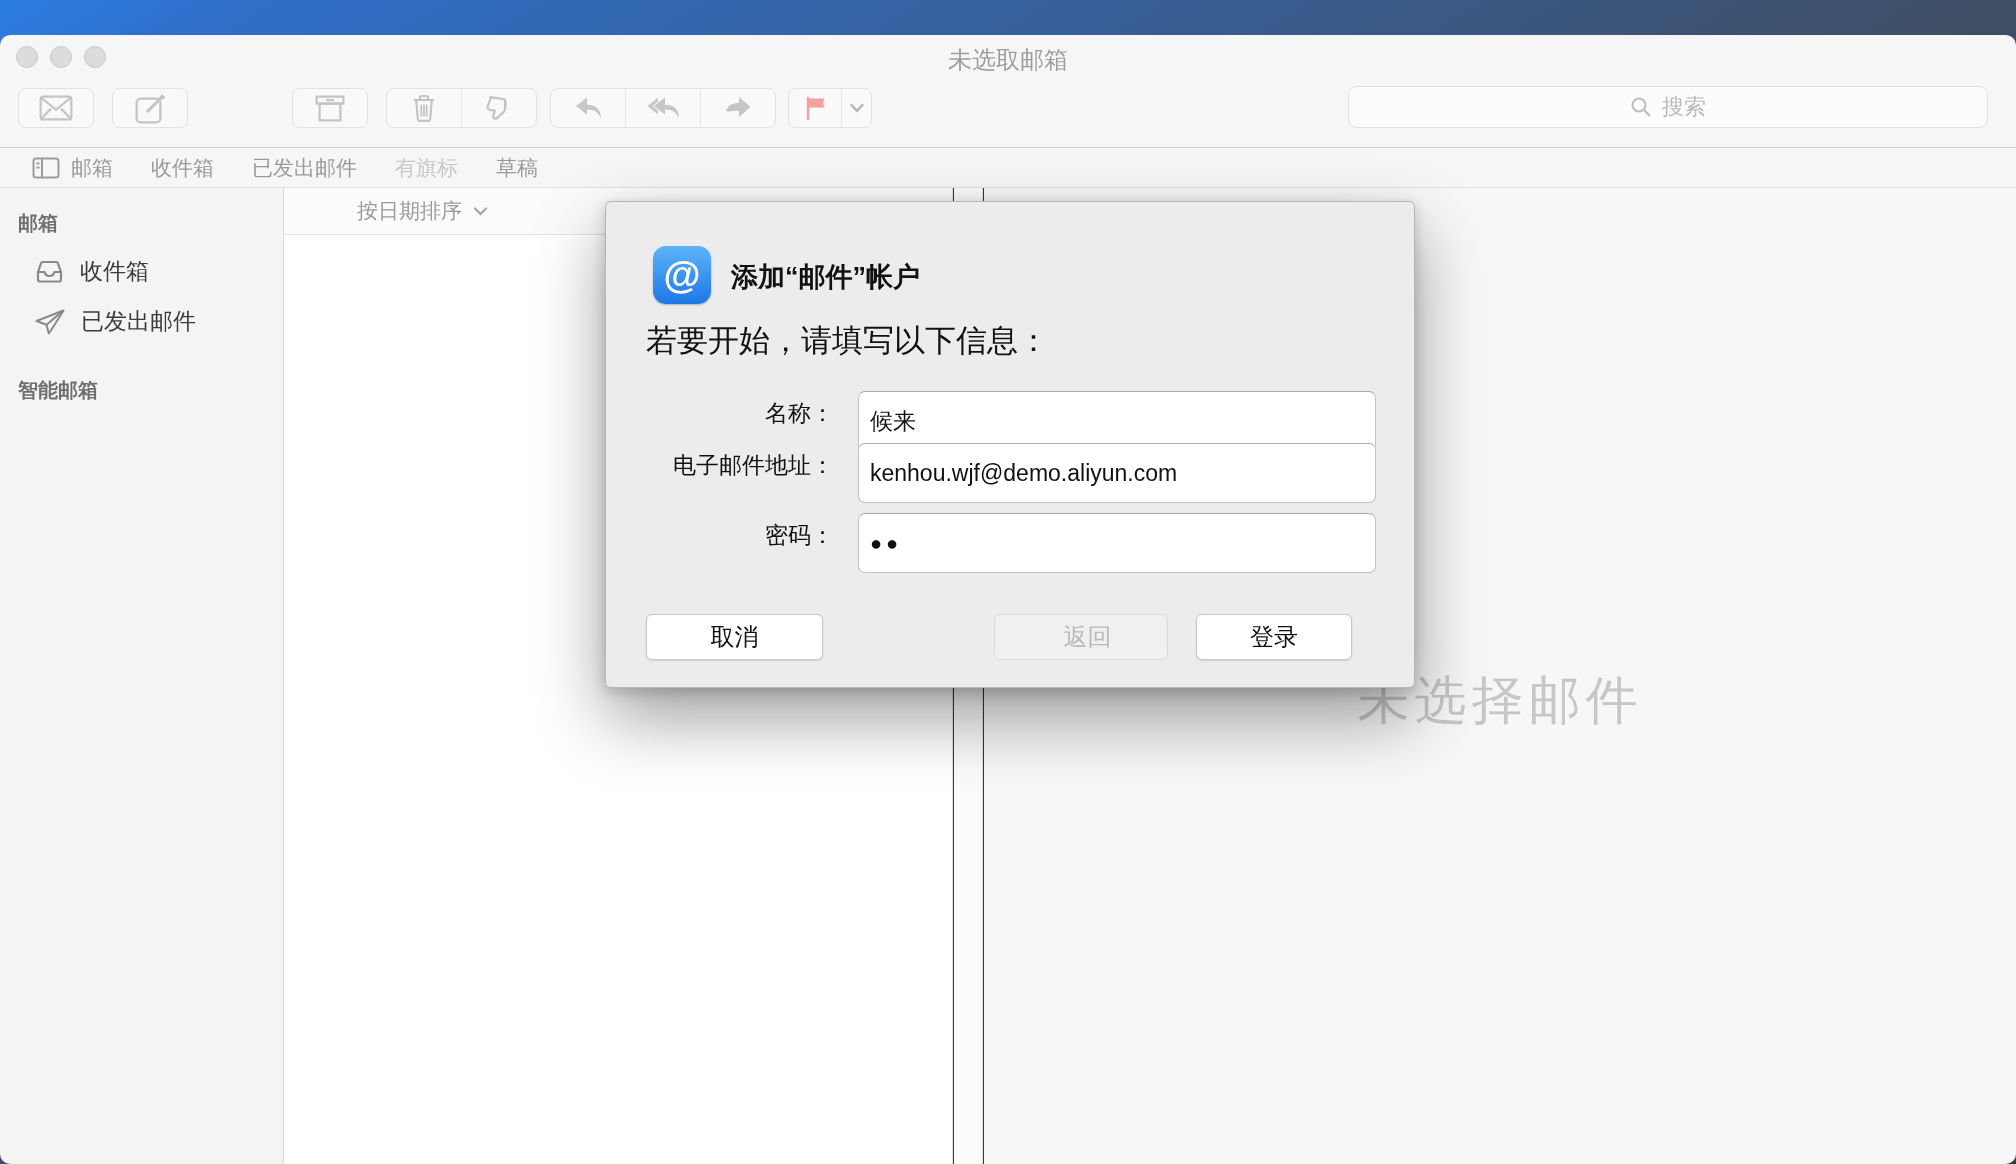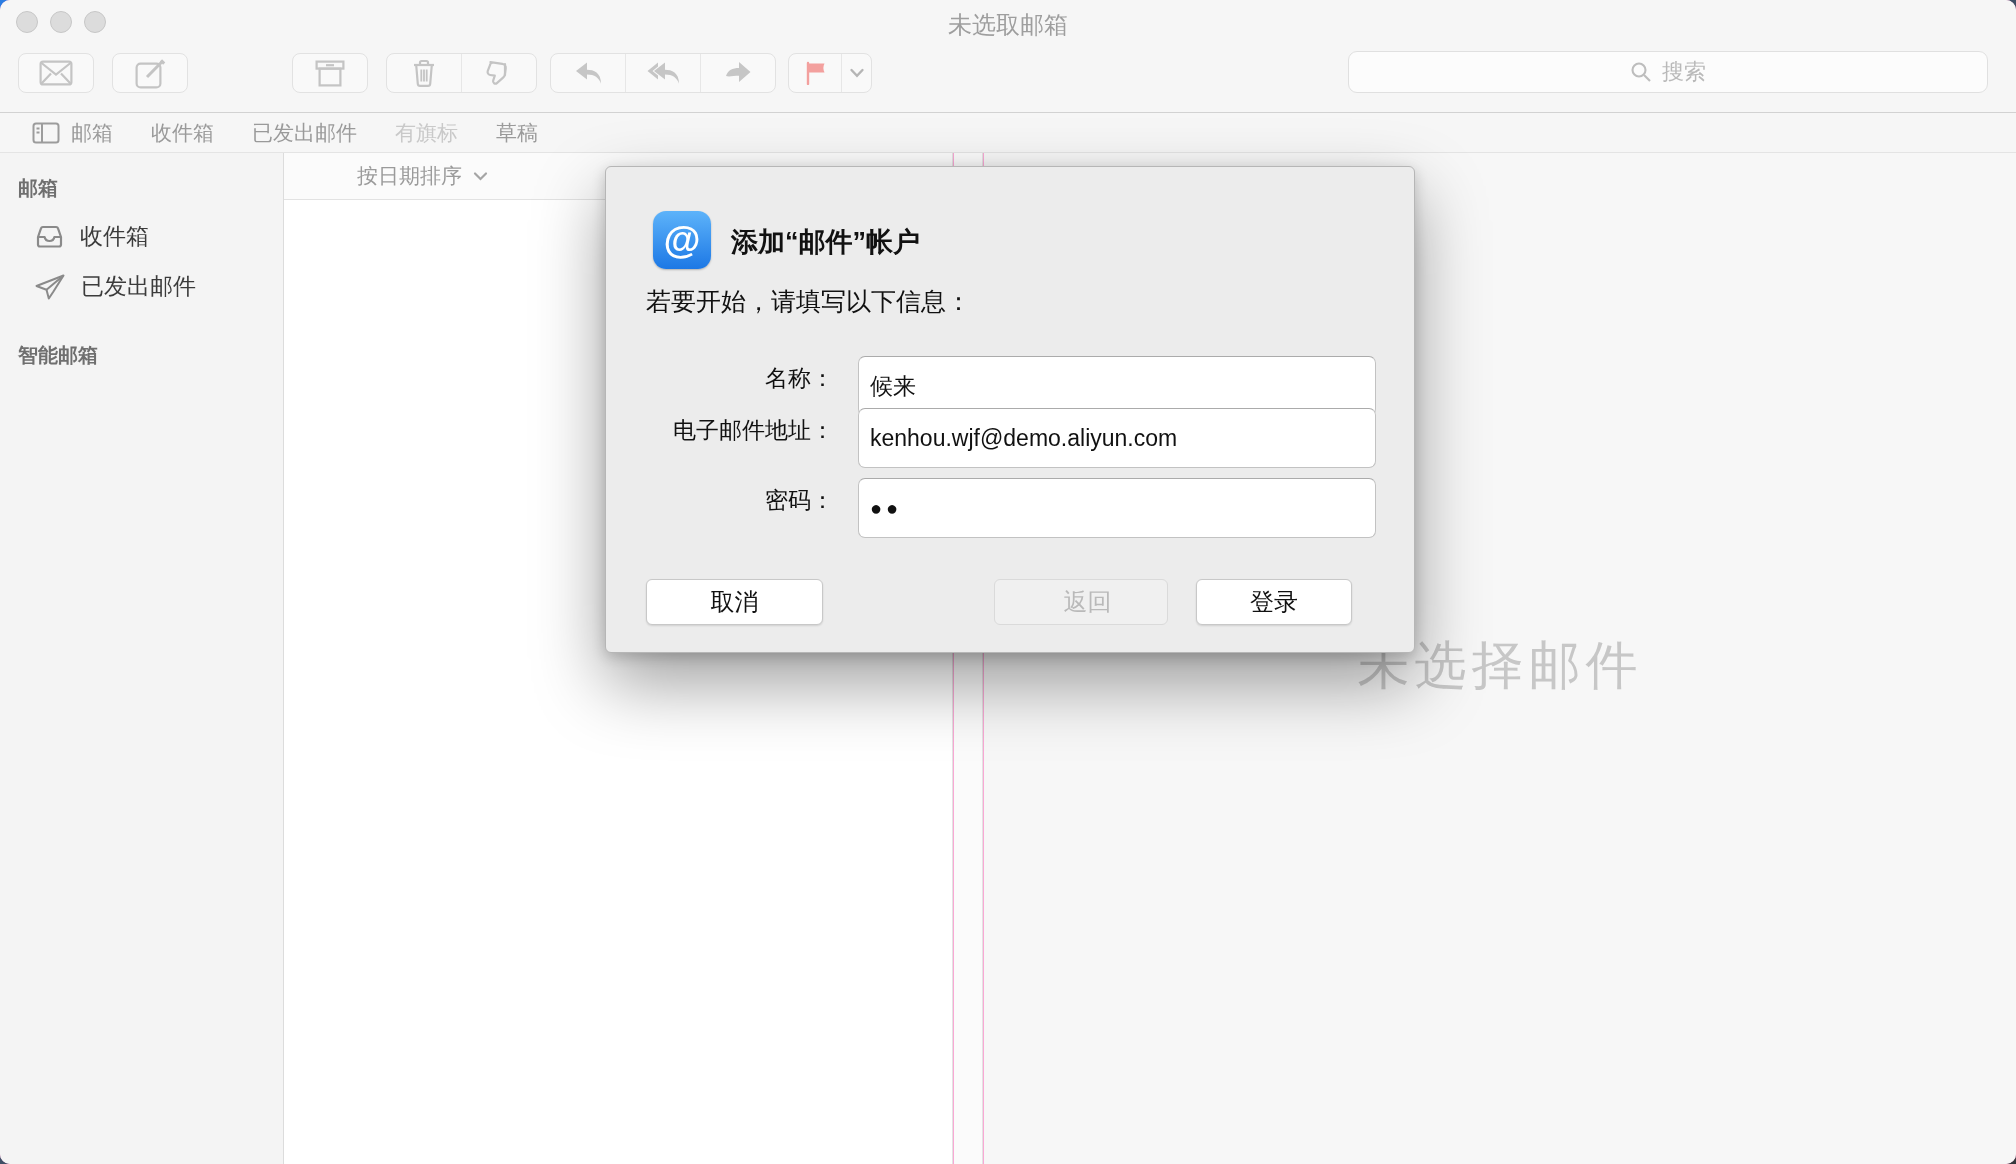--- a/index.html
+++ b/index.html
@@ -2,21 +2,21 @@
 <html><head>
 <meta charset="utf-8">
 <style>
   html,body{margin:0;padding:0;}
   body{
     width:2016px;height:1164px;overflow:hidden;
     font-family:"Liberation Sans",sans-serif;
     background:linear-gradient(150deg,#2b7de2 0%,#2f6fc9 6%,#43474e 60%,#35383d 100%);
   }
   .window{
-    position:absolute;inset:0;border-radius:10px;overflow:hidden;background:#f9a8d4;
+    position:absolute;inset:0;border-radius:10px;overflow:hidden;background:#4c1d95;margin-top:35px;
   }
   
   .toolbar{position:absolute;top:0;left:0;right:0;height:112px;background:#f6f6f6;border-bottom:1px solid #d2d2d2;}
   .traffic{position:absolute;top:11px;left:16px;display:flex;gap:12px;}
   .light{width:22px;height:22px;border-radius:50%;background:#dcdcdc;border:1px solid #c7c7c7;box-sizing:border-box;}
   .window-title{position:absolute;top:9px;left:0;right:0;text-align:center;font-size:24px;color:#9e9e9e;}
   .tb-btn,.tb-group{position:absolute;top:53px;height:40px;background:#f9f9f9;border:1px solid #e2e2e2;border-radius:8px;box-sizing:border-box;}
   .tb-btn{display:flex;align-items:center;justify-content:center;}
   .tb-group{display:flex;align-items:stretch;}
   .tb-cell{width:74px;display:flex;align-items:center;justify-content:center;border-left:1px solid #e7e7e7;}
@@ -62,21 +62,21 @@
     box-shadow:0 30px 70px rgba(0,0,0,0.38),0 4px 14px rgba(0,0,0,0.18);
   }
   .dlg-icon{
     position:absolute;left:47px;top:44px;width:58px;height:58px;border-radius:13px;
     background:linear-gradient(180deg,#5db3fa,#1d78e5);
     color:#fff;font-size:38px;font-weight:bold;
     display:flex;align-items:center;justify-content:center;
     box-shadow:0 1px 2px rgba(0,0,0,0.25);
   }
   .dlg-title{position:absolute;left:125px;top:57px;font-size:27px;font-weight:bold;color:#111;}
-  .dlg-subtitle{position:absolute;left:40px;top:118px;font-size:25px;color:#111;}
+  .dlg-subtitle{position:absolute;left:40px;top:118px;font-size:31px;color:#111;}
   .dlg-label{position:absolute;left:0;width:228px;text-align:right;font-size:23px;color:#111;line-height:44px;}
   .dlg-input{
     position:absolute;left:252px;width:518px;height:60px;box-sizing:border-box;
     background:#fff;border:1px solid #c2c2c2;border-top-color:#ababab;border-radius:7px;
     font-size:23px;color:#111;padding:0 11px;font-family:inherit;outline:none;
   }
   .row1{top:189px;} .row2{top:241px;} .row3{top:311px;}
   .dlg-input.pwd{font-size:20px;letter-spacing:4px;}
   .dlg-btn{
     position:absolute;top:412px;height:46px;box-sizing:border-box;

